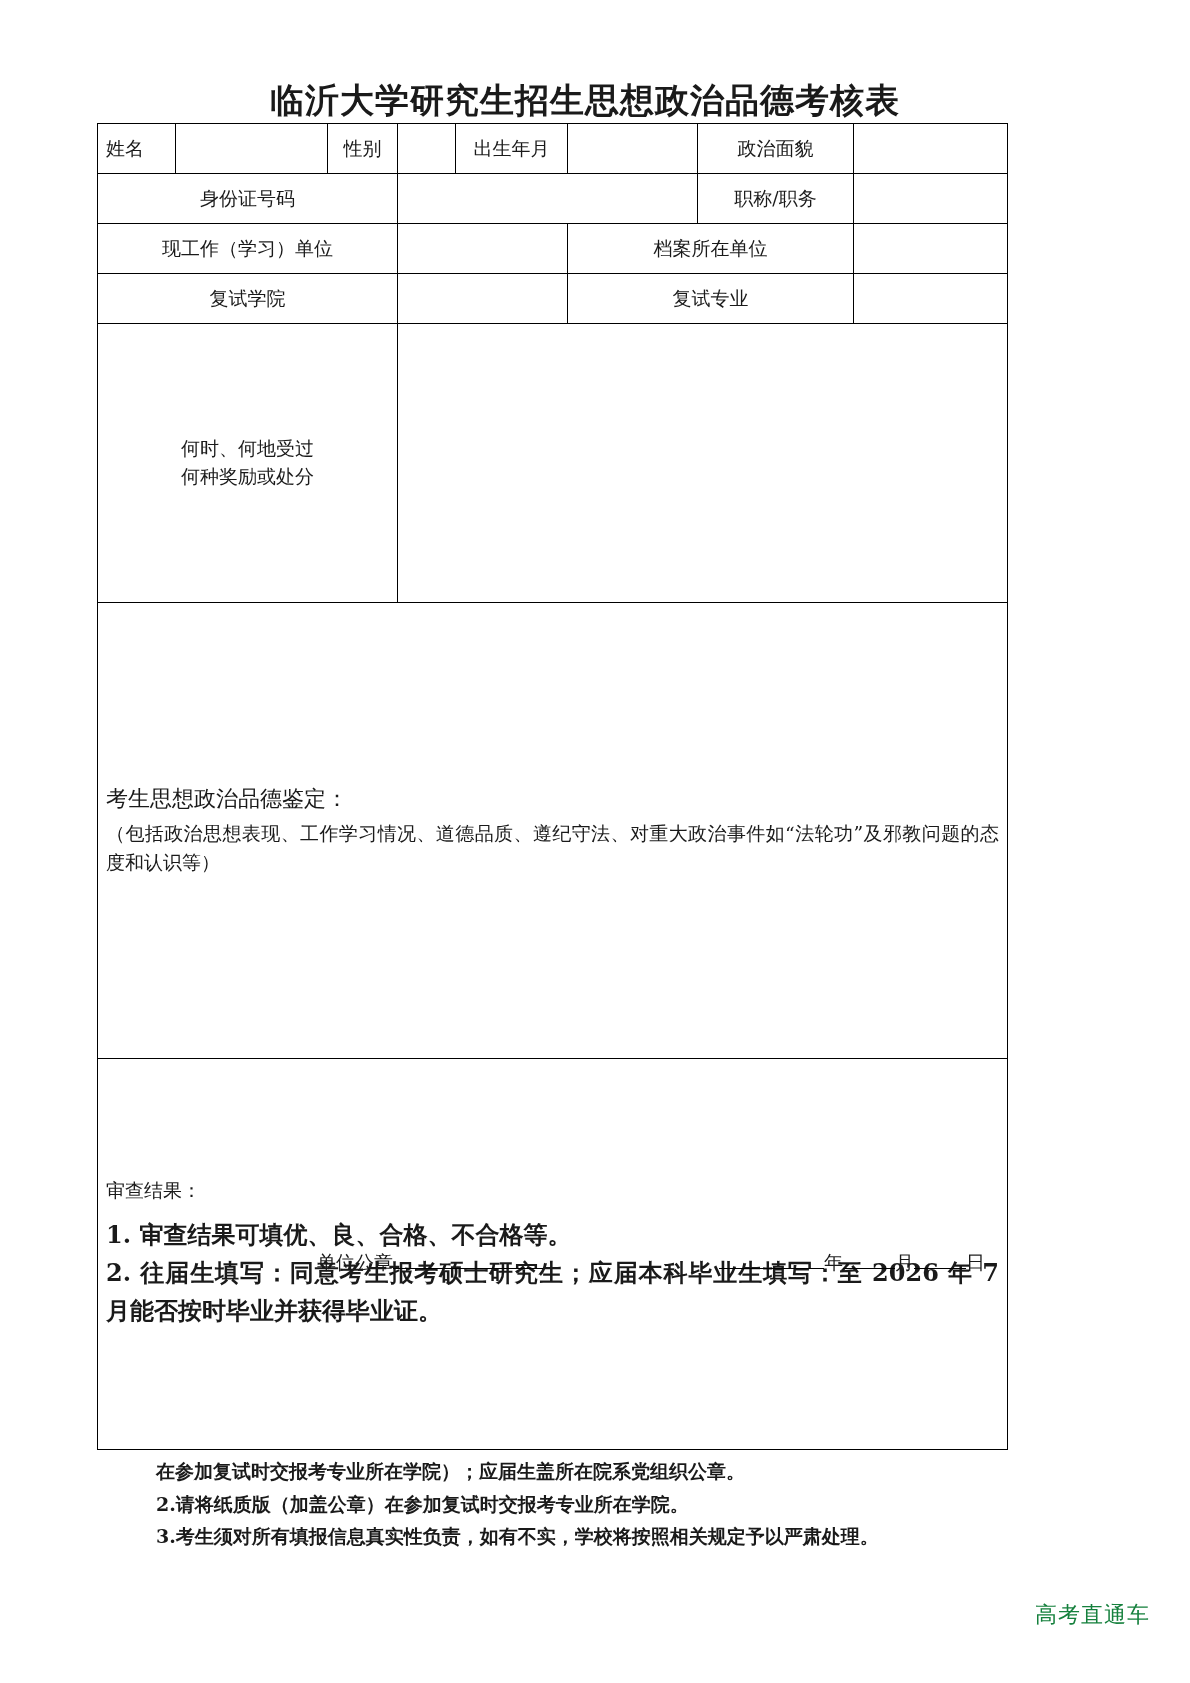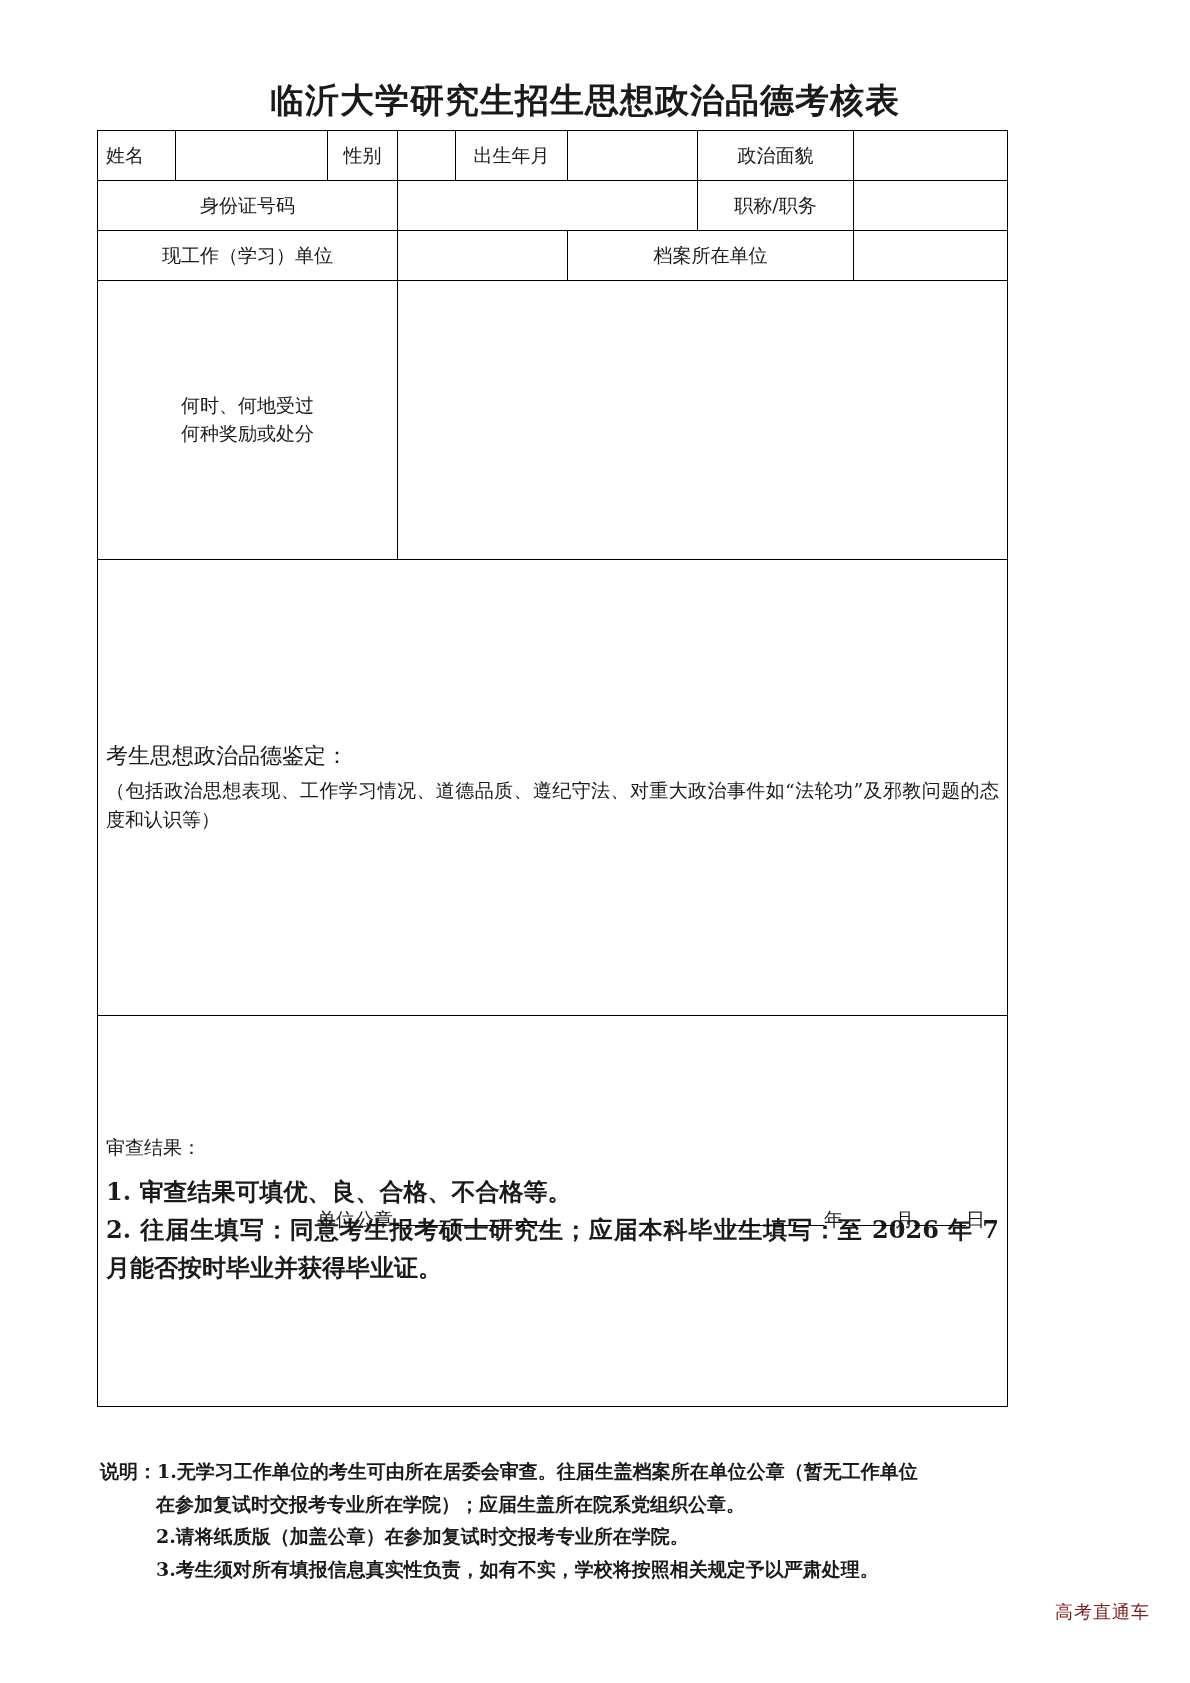--- a/index.html
+++ b/index.html
@@ -31,21 +31,21 @@
     text-align: center;
     font-size: 34px;
     font-weight: bold;
     letter-spacing: 1px;
     font-family: "DejaVu Serif", "Liberation Serif", serif;
   }
 
   table.form {
     position: absolute;
     left: 97px;
-    top: 130px;
+    top: 123px;
     width: 910px;
     border-collapse: collapse;
     table-layout: fixed;
   }
   table.form td {
     border: 1px solid #000000;
     font-size: 19px;
     font-family: "DejaVu Serif", "Liberation Serif", serif;
     padding: 0 8px;
     vertical-align: middle;
@@ -133,22 +133,22 @@
   .note-row { display: flex; }
   .note-key { white-space: nowrap; }
   .note-body { }
   .note-indent { padding-left: 56px; }
   .note-num { padding-left: 56px; display: flex; }
 
   .watermark {
     position: absolute;
     right: 40px;
     top: 1600px;
-    font-size: 18px;
-    color: #7f1d1d;
+    font-size: 22px;
+    color: #15803d;
     font-family: Liberation Sans, sans-serif;
     letter-spacing: 1px;
   }
 </style>
 </head>
 <body>
 
 <div class="page">
 
   <div class="doc-title">临沂大学研究生招生思想政治品德考核表</div>
@@ -183,20 +183,26 @@
         <td class="blank"></td>
       </tr>
 
       <tr class="row-h3">
         <td class="lbl-center" colspan="3">现工作（学习）单位</td>
         <td class="blank" colspan="2"></td>
         <td class="lbl-center" colspan="2">档案所在单位</td>
         <td class="blank"></td>
       </tr>
 
+      <tr class="row-h4">
+        <td class="lbl-center" colspan="3">复试学院</td>
+        <td class="blank" colspan="2"></td>
+        <td class="lbl-center" colspan="2">复试专业</td>
+        <td class="blank"></td>
+      </tr>
 
       <tr>
         <td class="cell-tall reward-label" colspan="3">
           <div>何时、何地受过</div>
           <div>何种奖励或处分</div>
         </td>
         <td class="cell-tall blank" colspan="5"></td>
       </tr>
 
       <tr>
@@ -214,25 +220,20 @@
           <div class="sign-row">
             <span class="sign-seal"><span>单位公章</span><span class="ul-long"></span></span>
             <span class="sign-date"><span class="ul-med"></span><span>年</span><span class="ul-short"></span><span>月</span><span class="ul-short"></span><span>日</span></span>
           </div>
         </td>
       </tr>
     </tbody>
   </table>
 
   <div class="notes">
-    <div class="note-row">
-      <span class="note-key">说明：</span>
-      <span class="note-key">1.</span>
-      <span class="note-body">无学习工作单位的考生可由所在居委会审查。往届生盖档案所在单位公章（暂无工作单位</span>
-    </div>
     <div class="note-indent">在参加复试时交报考专业所在学院）；应届生盖所在院系党组织公章。</div>
     <div class="note-num">
       <span class="note-key">2.</span>
       <span class="note-body">请将纸质版（加盖公章）在参加复试时交报考专业所在学院。</span>
     </div>
     <div class="note-num">
       <span class="note-key">3.</span>
       <span class="note-body">考生须对所有填报信息真实性负责，如有不实，学校将按照相关规定予以严肃处理。</span>
     </div>
   </div>

